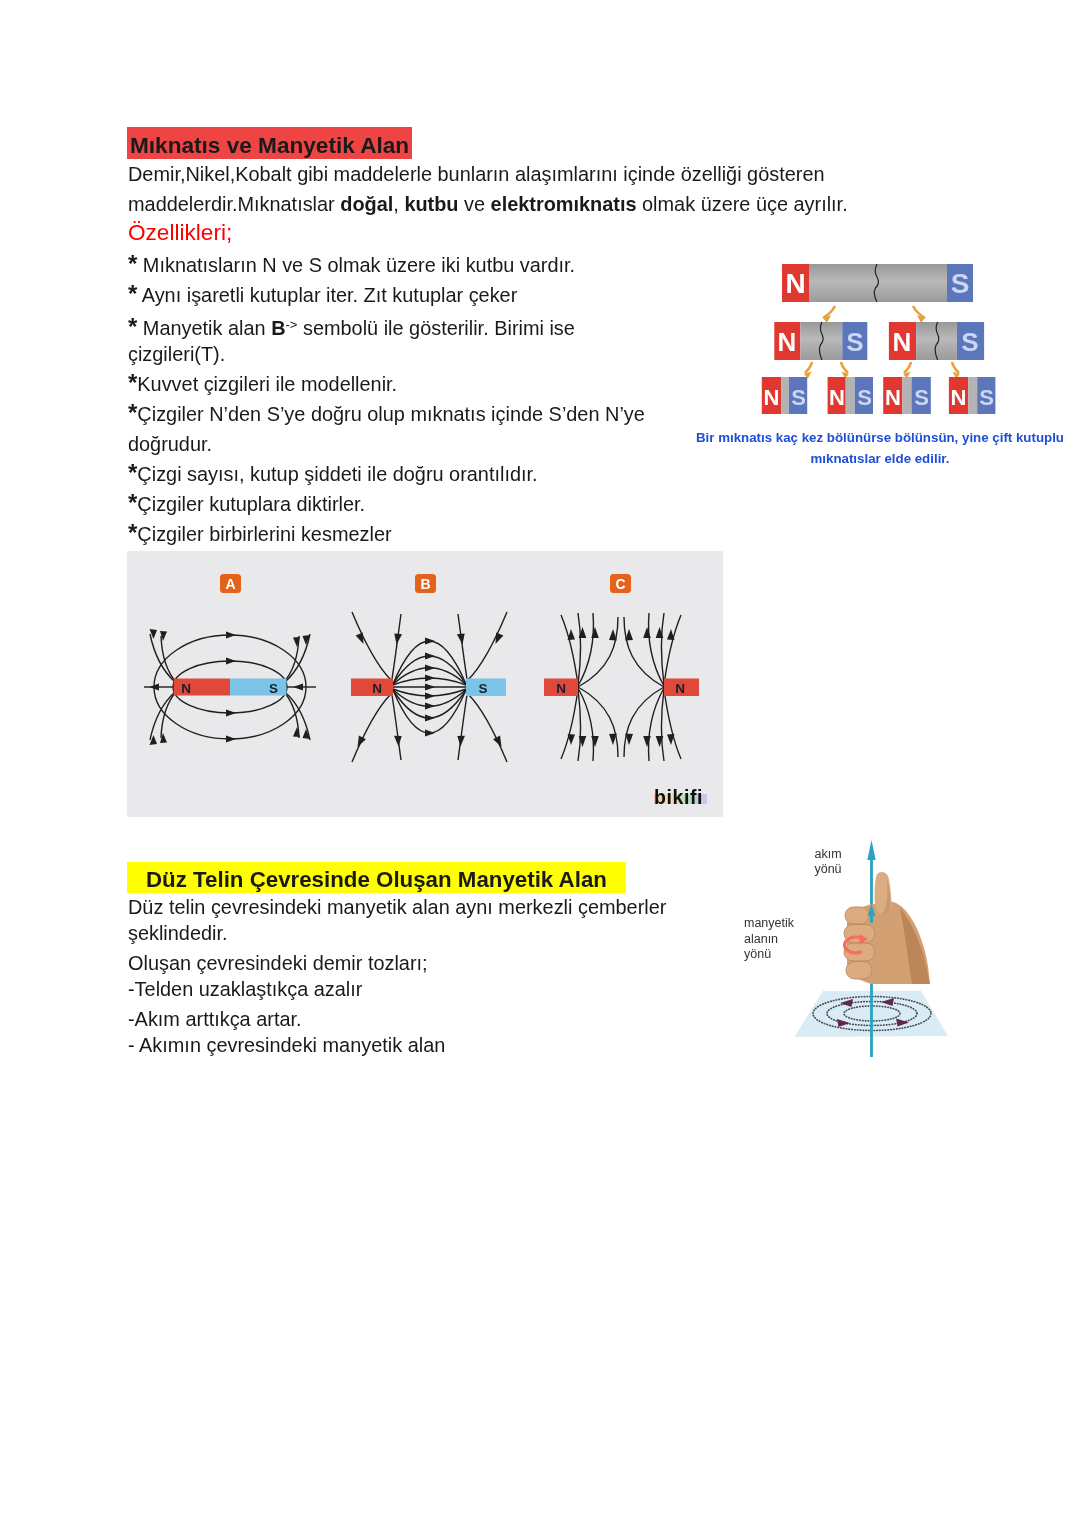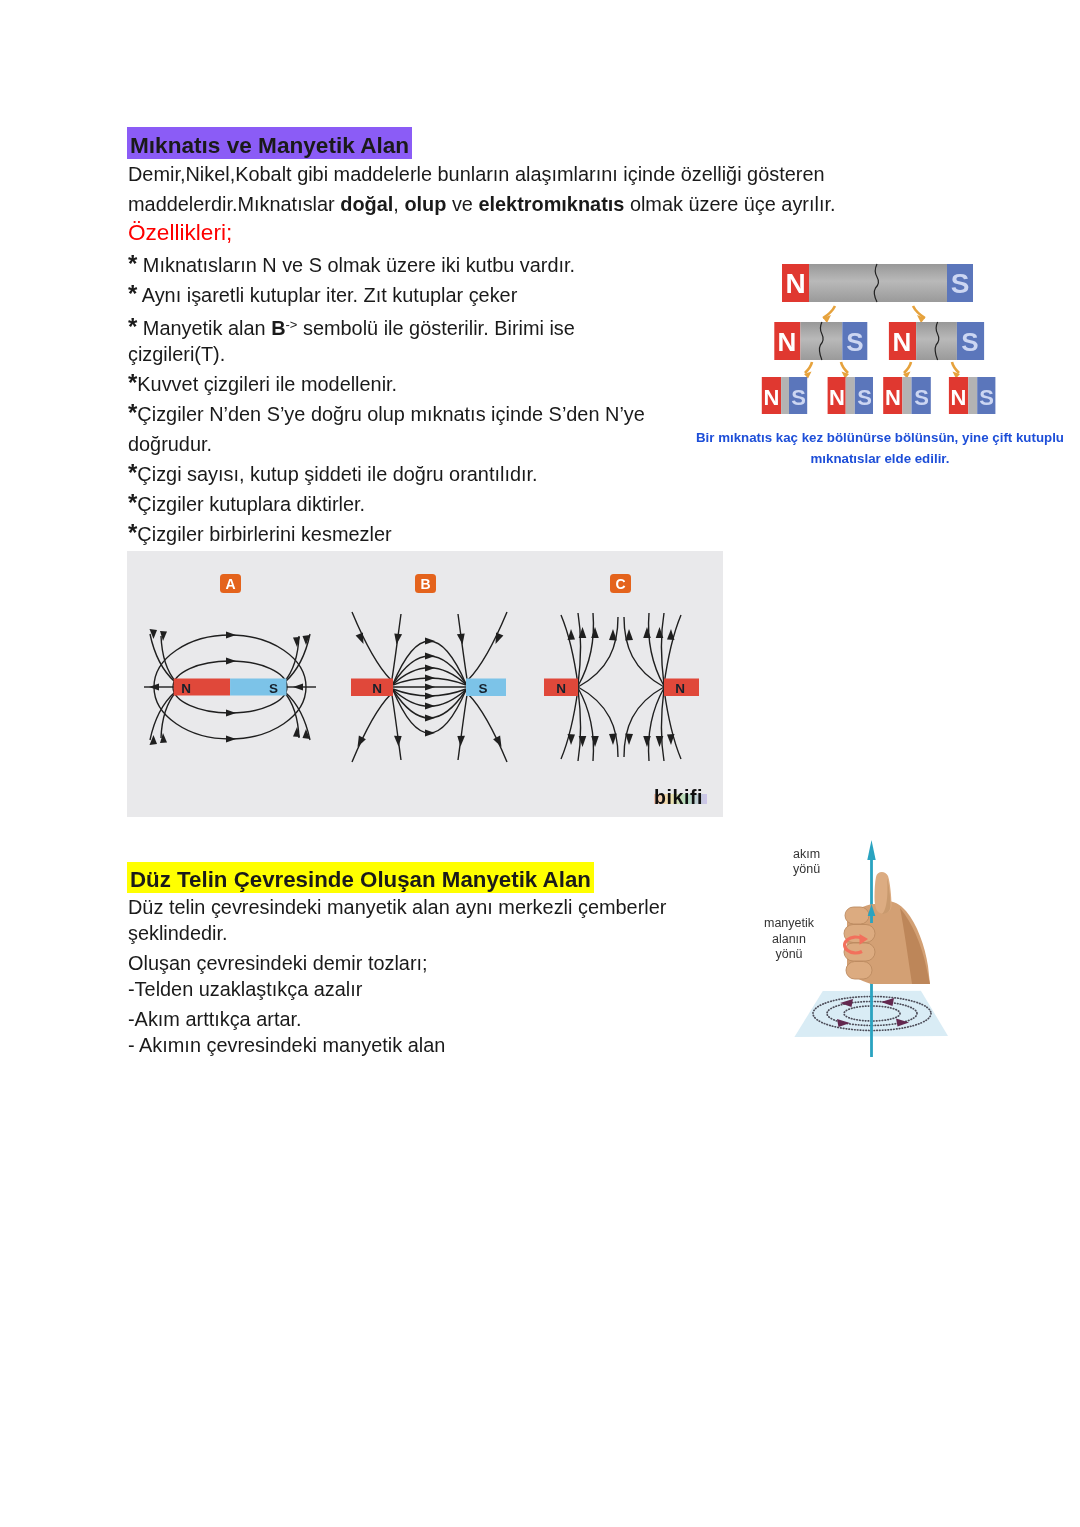--- a/index.html
+++ b/index.html
@@ -2,25 +2,25 @@
 <html><head><meta charset="utf-8"><style>
 html,body{margin:0;padding:0}
 body{width:1080px;height:1527px;background:#fff;position:relative;overflow:hidden;
   font-family:"Liberation Sans",sans-serif;color:#1a1a1a}
 .ln{position:absolute;white-space:nowrap;font-size:19.9px;line-height:29.9px}
 .st{font-weight:bold;font-size:24px;line-height:1}
 .abs{position:absolute}
 </style></head>
 <body>
 
-<div class="abs" style="left:127px;top:127px;height:32px;background:#8b5cf6;padding:0 3px;
+<div class="abs" style="left:127px;top:127px;height:32px;background:#ef4444;padding:0 3px;
  font-weight:bold;font-size:22.6px;line-height:38px;white-space:nowrap">Mıknatıs ve Manyetik Alan</div>
 
 <div class="ln" style="left:128px;top:160.15px">Demir,Nikel,Kobalt gibi maddelerle bunların alaşımlarını içinde özelliği gösteren</div>
-<div class="ln" style="left:128px;top:189.95px">maddelerdir.Mıknatıslar <b>doğal</b>, <b>olup</b> ve <b>elektromıknatıs</b> olmak üzere üçe ayrılır.</div>
+<div class="ln" style="left:128px;top:189.95px">maddelerdir.Mıknatıslar <b>doğal</b>, <b>kutbu</b> ve <b>elektromıknatıs</b> olmak üzere üçe ayrılır.</div>
 
 <div class="abs" style="left:128px;top:220.7px;color:#fe0000;font-weight:normal;font-size:22.6px;line-height:23px">Özellikleri;</div>
 
 <div class="ln" style="left:128px;top:250.65px"><span class="st">*</span> Mıknatısların N ve S olmak üzere iki kutbu vardır.</div>
 <div class="ln" style="left:128px;top:280.55px"><span class="st">*</span> Aynı işaretli kutuplar iter. Zıt kutuplar çeker</div>
 <div class="ln" style="left:128px;top:310.45px"><span class="st">*</span> Manyetik alan <b>B</b><span style="font-size:13px;vertical-align:6px">-&gt;</span> sembolü ile gösterilir. Birimi ise</div>
 <div class="ln" style="left:128px;top:340.35px">çizgileri(T).</div>
 <div class="ln" style="left:128px;top:370.25px"><span class="st">*</span>Kuvvet çizgileri ile modellenir.</div>
 <div class="ln" style="left:128px;top:400.15px"><span class="st">*</span>Çizgiler N’den S’ye doğru olup mıknatıs içinde S’den N’ye</div>
 <div class="ln" style="left:128px;top:430.05px">doğrudur.</div>
@@ -243,21 +243,21 @@
       <stop offset="0" stop-color="#ff7a3c"></stop>
         <stop offset="0.3" stop-color="#ffd23c"></stop>
       <stop offset="0.6" stop-color="#4cc46a"></stop>
         <stop offset="1" stop-color="#9a7fe8"></stop>
     </linearGradient>
   </defs>
   <rect x="527" y="243" width="53" height="10" fill="url(#rb)" opacity="0.35"></rect>
   <text x="527" y="253" font-size="19.5" font-weight="bold" fill="#0f0f0f" letter-spacing="0.6" font-family="Liberation Sans,sans-serif">bikifi</text>
 </svg>
 
-<div class="abs" style="left:127px;top:862px;height:31px;background:#ffff00;padding:0 3px;
+<div class="abs" style="left:127px;top:862px;height:31px;background:#ffff00;padding:0 19px;
  font-weight:bold;font-size:22.3px;line-height:36px;white-space:nowrap">Düz Telin Çevresinde Oluşan Manyetik Alan</div>
 
 <div class="ln" style="left:128px;top:893.35px">Düz telin çevresindeki manyetik alan aynı merkezli çemberler</div>
 <div class="ln" style="left:128px;top:919.15px">şeklindedir.</div>
 <div class="ln" style="left:128px;top:949.05px">Oluşan çevresindeki demir tozları;</div>
 <div class="ln" style="left:128px;top:974.85px">-Telden uzaklaştıkça azalır</div>
 <div class="ln" style="left:128px;top:1004.75px">-Akım arttıkça artar.</div>
 <div class="ln" style="left:128px;top:1030.55px">- Akımın çevresindeki manyetik alan</div>
 
 <svg class="abs" style="left:778px;top:828px" width="195" height="245" viewBox="0 0 195 245">
@@ -295,14 +295,14 @@
     </g>
   </g>
 
   <line x1="93.5" y1="86" x2="93.5" y2="95" stroke="#2aa3c0" stroke-width="2.8"></line>
   <polygon points="93.5,76 89.7,88 97.3,88" fill="#2aa3c0"></polygon>
 
   <path d="M84,110.5 A 11,8 0 1 0 84,123.5" fill="none" stroke="#f2705c" stroke-width="3.2"></path>
   <path d="M81.5,106 l8.5,5 l-8.5,5.8 z" fill="#f2705c"></path>
 </svg>
 
-<div class="abs" style="left:793px;width:70px;top:847.4px;text-align:left;font-size:12.5px;line-height:14.5px;color:#333">akım<br>yönü</div>
-<div class="abs" style="left:744px;width:90px;top:915.8px;text-align:center;font-size:12.5px;line-height:15.8px;color:#333">manyetik<br>alanın<br>yönü</div>
+<div class="abs" style="left:793px;width:70px;top:847.4px;text-align:center;font-size:12.5px;line-height:14.5px;color:#333">akım<br>yönü</div>
+<div class="abs" style="left:744px;width:90px;top:915.8px;text-align:left;font-size:12.5px;line-height:15.8px;color:#333">manyetik<br>alanın<br>yönü</div>
 
 </body></html>

